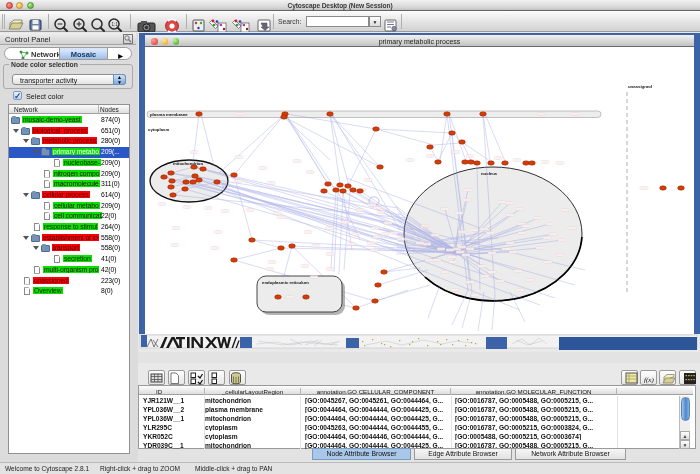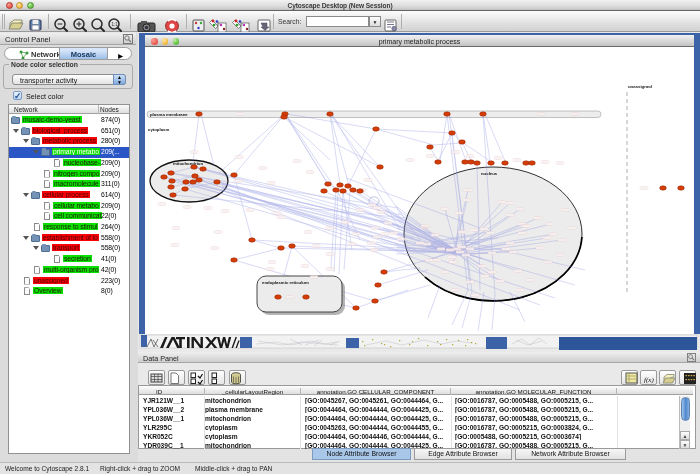--- a/index.html
+++ b/index.html
@@ -802,25 +802,20 @@
           <rect x="384" y="344" width="1.3" height="1.2"></rect>
           <rect x="412" y="341" width="1.3" height="1.2"></rect>
           <rect x="440" y="344" width="1.3" height="1.2"></rect>
           <rect x="467" y="339" width="1.3" height="1.2"></rect>
           <rect x="475" y="343" width="1.3" height="1.2"></rect>
         </g>
       </svg>
   </div>
 
   <div id="dpanel" class="abs">
-    <div id="dphead">Data Panel<svg style="position:absolute;right:4px;top:1px" width="9" height="9" viewBox="0 0 10 10">
-          <rect x="0.5" y="0.5" width="9" height="9" fill="none" stroke="#777"></rect>
-          <circle cx="4" cy="4" r="2.2" fill="none" stroke="#777"></circle>
-          <path d="M5.5 5.5 L8 8" stroke="#777" stroke-width="1.2"></path>
-        </svg></div>
     <div id="dtoolbar">
         <div class="dbtn" style="left:10px"></div>
         <div class="dbtn" style="left:30px"></div>
         <div class="dbtn" style="left:50px"></div>
         <div class="dbtn" style="left:70px"></div>
         <div class="dbtn" style="left:91px"></div>
         <div class="dbtn" style="left:483px"></div>
         <div class="dbtn" style="left:502px"></div>
         <div class="dbtn" style="left:521px"></div>
         <div class="dbtn" style="left:541px"></div>

